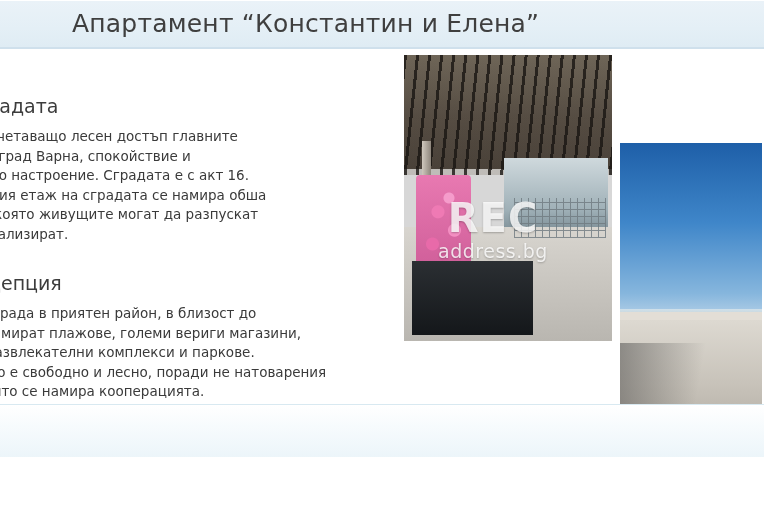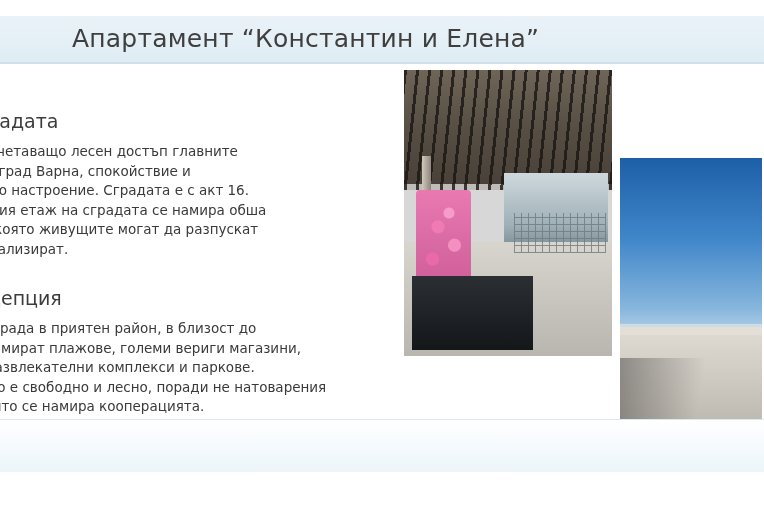--- a/index.html
+++ b/index.html
@@ -11,21 +11,21 @@
     width: 764px;
     height: 510px;
     overflow: hidden;
     font-family: "DejaVu Sans", sans-serif;
     position: relative;
   }
 
   #slide {
     position: absolute;
     left: 0;
-    top: 16px;
+    top: 1px;
     width: 764px;
     height: 462px;
     background: #ffffff;
     overflow: hidden;
   }
 
   
   .top-band {
     position: absolute;
     left: 0;
@@ -256,18 +256,22 @@
   </div>
 
   <div class="photo" id="photo-roof">
     <div class="roof-sky"></div>
     <div class="roof-horizon"></div>
     <div class="roof-parapet"></div>
     <div class="roof-deck"></div>
     <div class="roof-shadow"></div>
   </div>
 
+  <div class="watermark">
+    <div class="wm-main">REC</div>
+    <div class="wm-sub">address.bg</div>
+  </div>
 
   <div class="bottom-band-line"></div>
   <div class="bottom-band"></div>
   <div class="bottom-accent"></div>
 
 </div>
 
 </body></html>

